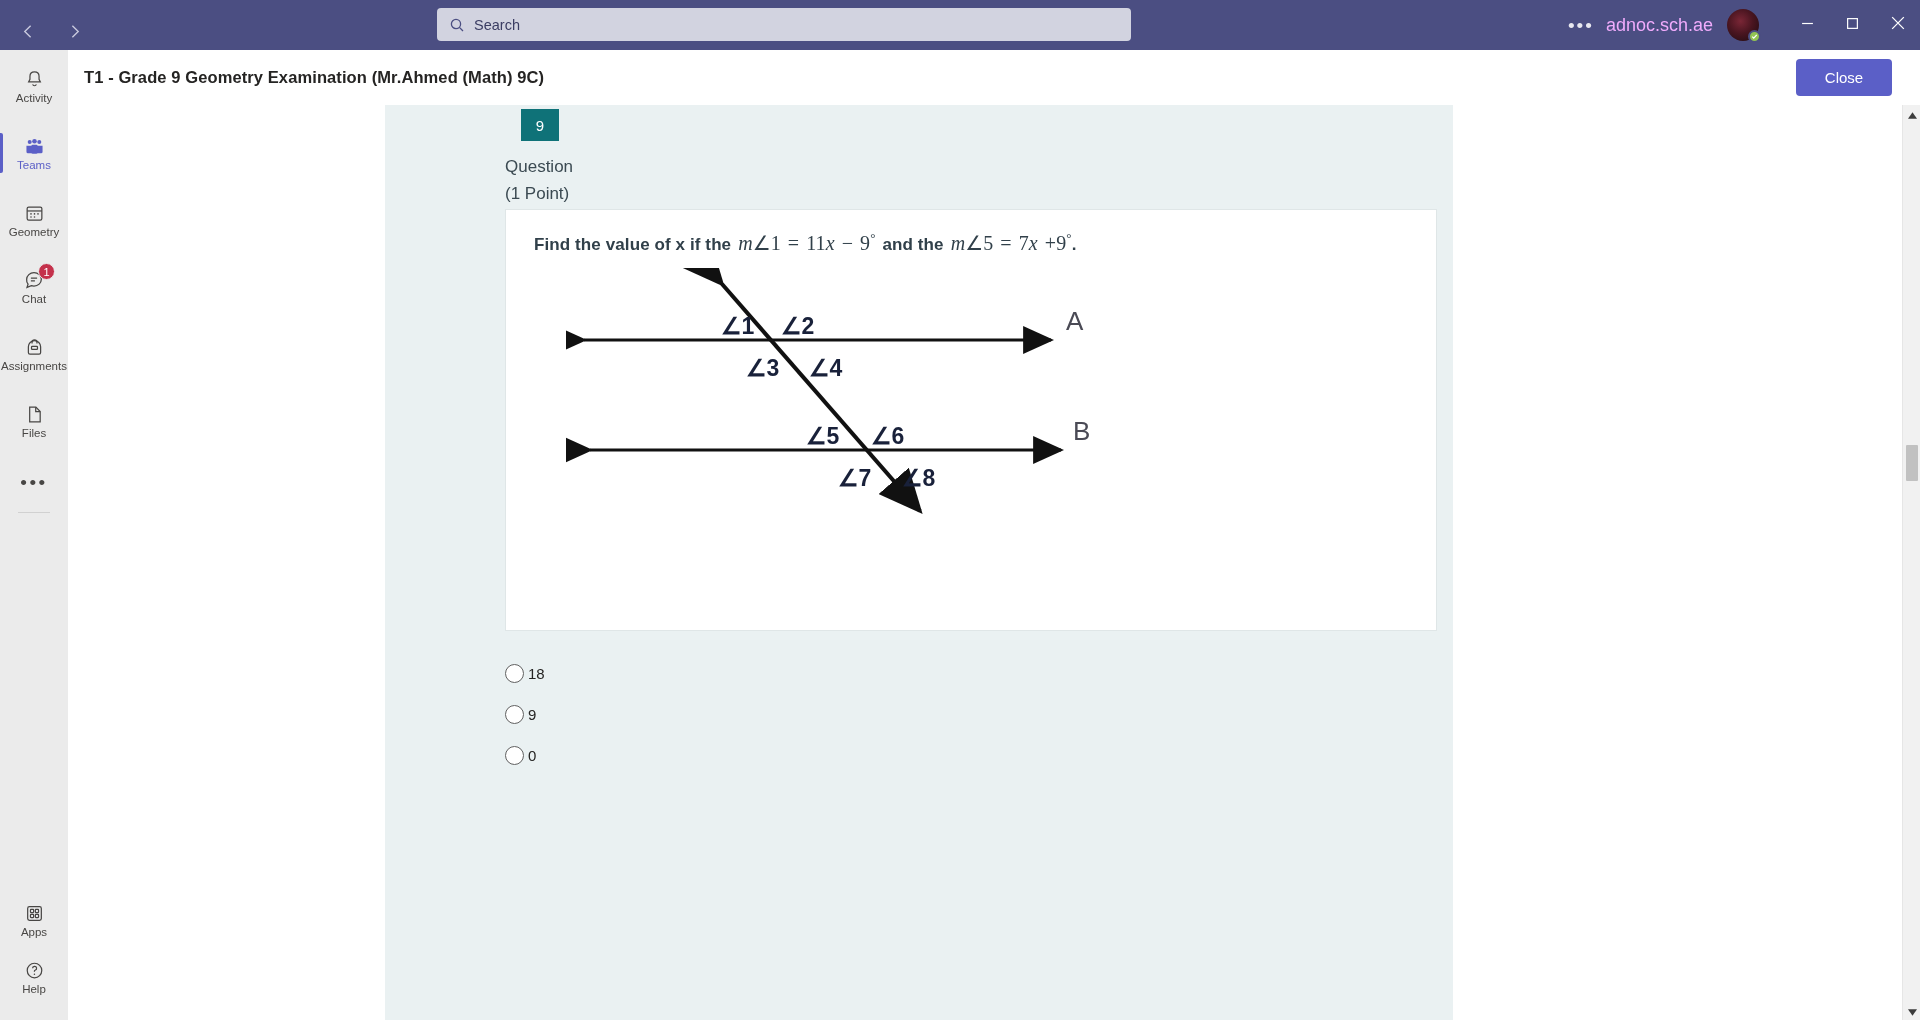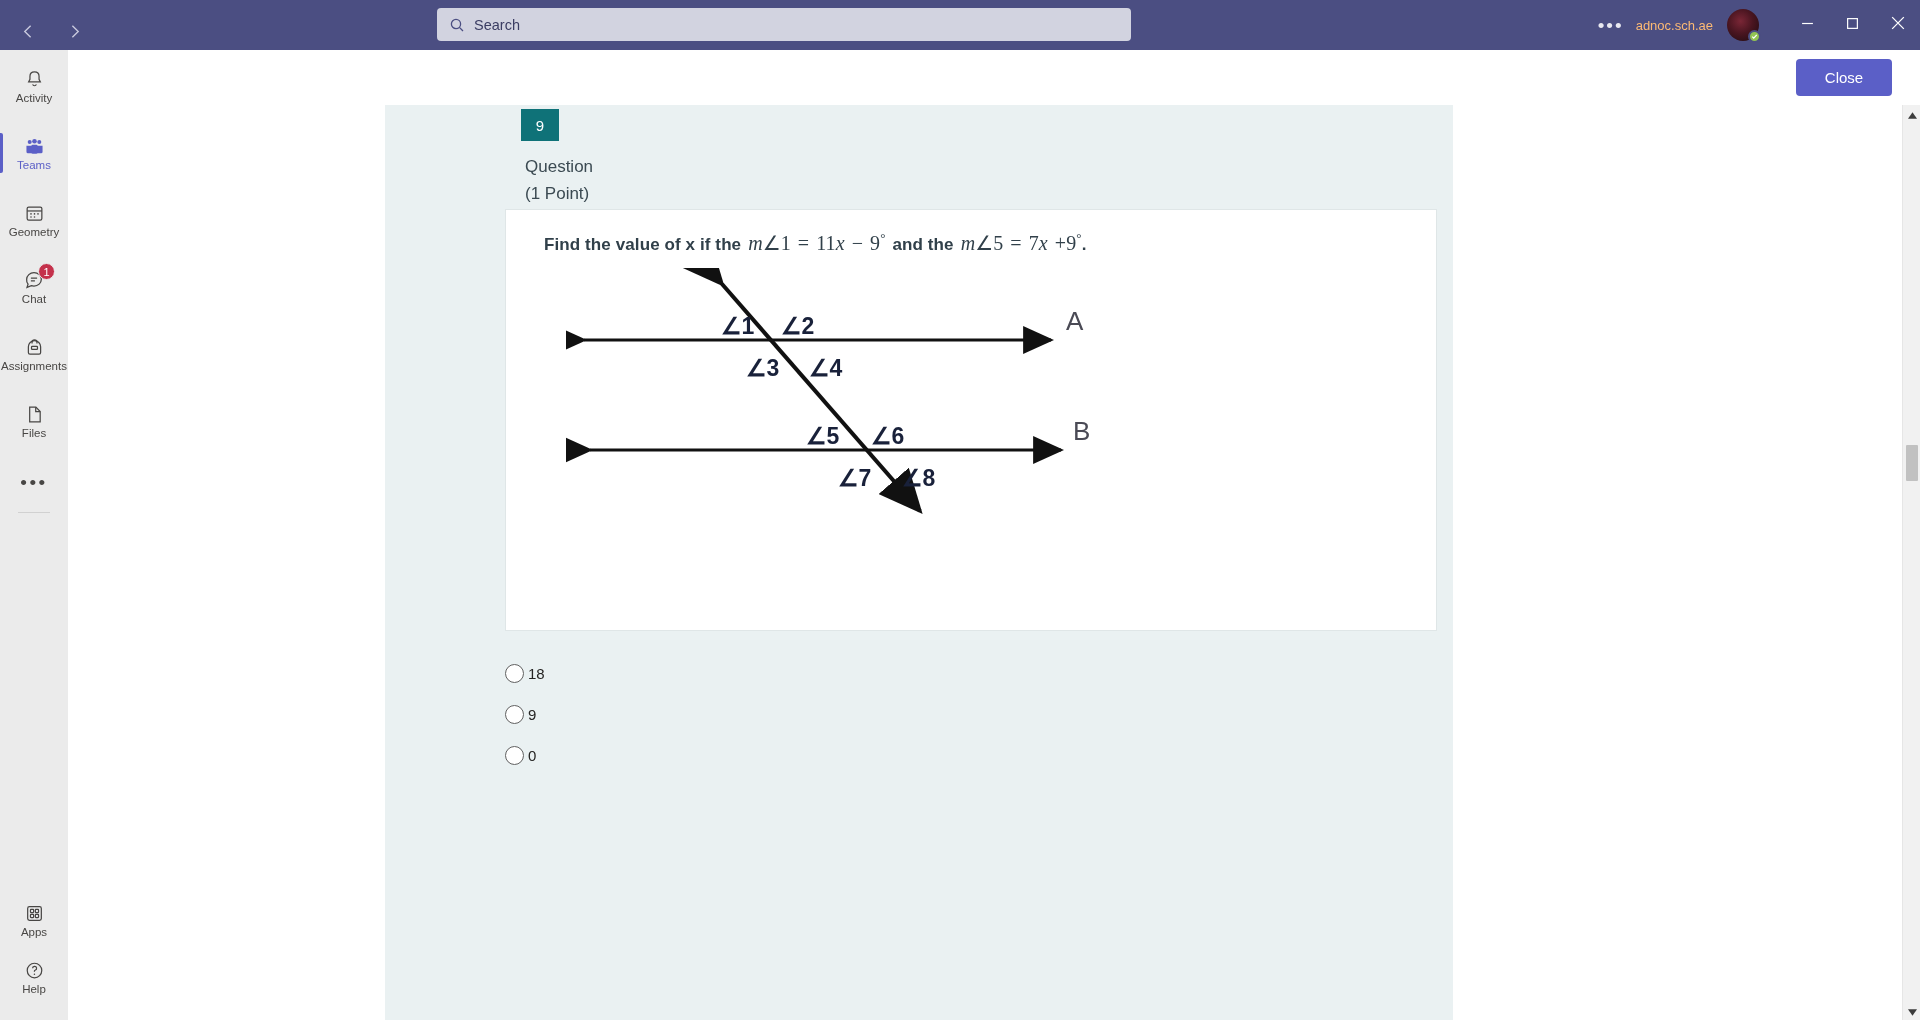--- a/index.html
+++ b/index.html
@@ -30,21 +30,21 @@
   .search-text { font-size: 14.5px; color: #3b3d63; }
 
   .tb-right {
     position: absolute; right: 0; top: 0; height: 50px; display: flex;
     align-items: center; gap: 0px;
   }
   .tb-ellipsis {
     color: #e8e8f0; font-size: 19px; letter-spacing: 2px; padding: 0 12px;
     cursor: pointer; line-height: 1;
   }
-  .tenant { color: #fdba74; font-size: 13px; margin-right: 14px; cursor: pointer; }
+  .tenant { color: #f0abfc; font-size: 18px; margin-right: 14px; cursor: pointer; }
   .avatar-wrap { position: relative; width: 32px; height: 32px; margin-right: 26px; cursor: pointer; }
   .avatar {
     width: 32px; height: 32px; border-radius: 50%;
     background: radial-gradient(circle at 42% 38%, #7a2636 0%, #4a1520 45%, #1a0a10 100%);
   }
   .presence {
     position: absolute; right: -2px; bottom: -2px; width: 13px; height: 13px;
     border-radius: 50%; background: #92c353; border: 2px solid #4b4e82;
     display: flex; align-items: center; justify-content: center;
   }
@@ -106,29 +106,29 @@
   .quiz-canvas {
     position: absolute; left: 317px; top: 0; width: 1068px; height: 915px;
     background: #eaf1f2;
   }
   .qnumber {
     position: absolute; left: 136px; top: 4px; width: 38px; height: 32px;
     background: #0f7278; color: #ffffff; font-size: 15px;
     display: flex; align-items: center; justify-content: center;
   }
   .qlabel {
-    position: absolute; left: 140px; top: 48px; font-size: 17px; color: #3b4a52;
+    position: absolute; left: 120px; top: 48px; font-size: 17px; color: #3b4a52;
     line-height: 27px;
   }
   .qcard {
     position: absolute; left: 120px; top: 104px; width: 932px; height: 422px;
     background: #ffffff; border: 1px solid #dfe6e7;
   }
   .qtext {
-    position: absolute; left: 38px; top: 20px; font-size: 17px; color: #31404a;
+    position: absolute; left: 28px; top: 20px; font-size: 17px; color: #31404a;
     font-weight: bold; letter-spacing: .1px; white-space: nowrap;
   }
   .math { font-family: "Liberation Serif", serif; font-weight: normal; font-size: 20px; }
   .math .var { font-style: italic; }
   .math .deg { font-size: 13px; vertical-align: super; }
   .mspace { display: inline-block; width: 7px; }
 
   .diagram { position: absolute; left: 60px; top: 58px; }
 
   
@@ -327,20 +327,21 @@
           <path d="M9.8 9.5a2.3 2.3 0 1 1 2.9 2.2c-.5.2-.8.6-.8 1.2v.6"></path>
           <circle cx="11.9" cy="16.2" r=".85" fill="currentColor" stroke="none"></circle>
         </svg>
       </span>
       <span class="lbl">Help</span>
     </div>
   </div>
 </div>
 
 <div class="subheader">
+  <div class="assign-title">T1 - Grade 9 Geometry Examination  (Mr.Ahmed (Math) 9C)</div>
   <button class="close-btn">Close</button>
 </div>
 
 <div class="page">
   <div class="page-left-edge"></div>
 
   <div class="quiz-canvas">
 
     <div class="qnumber">9</div>
 

